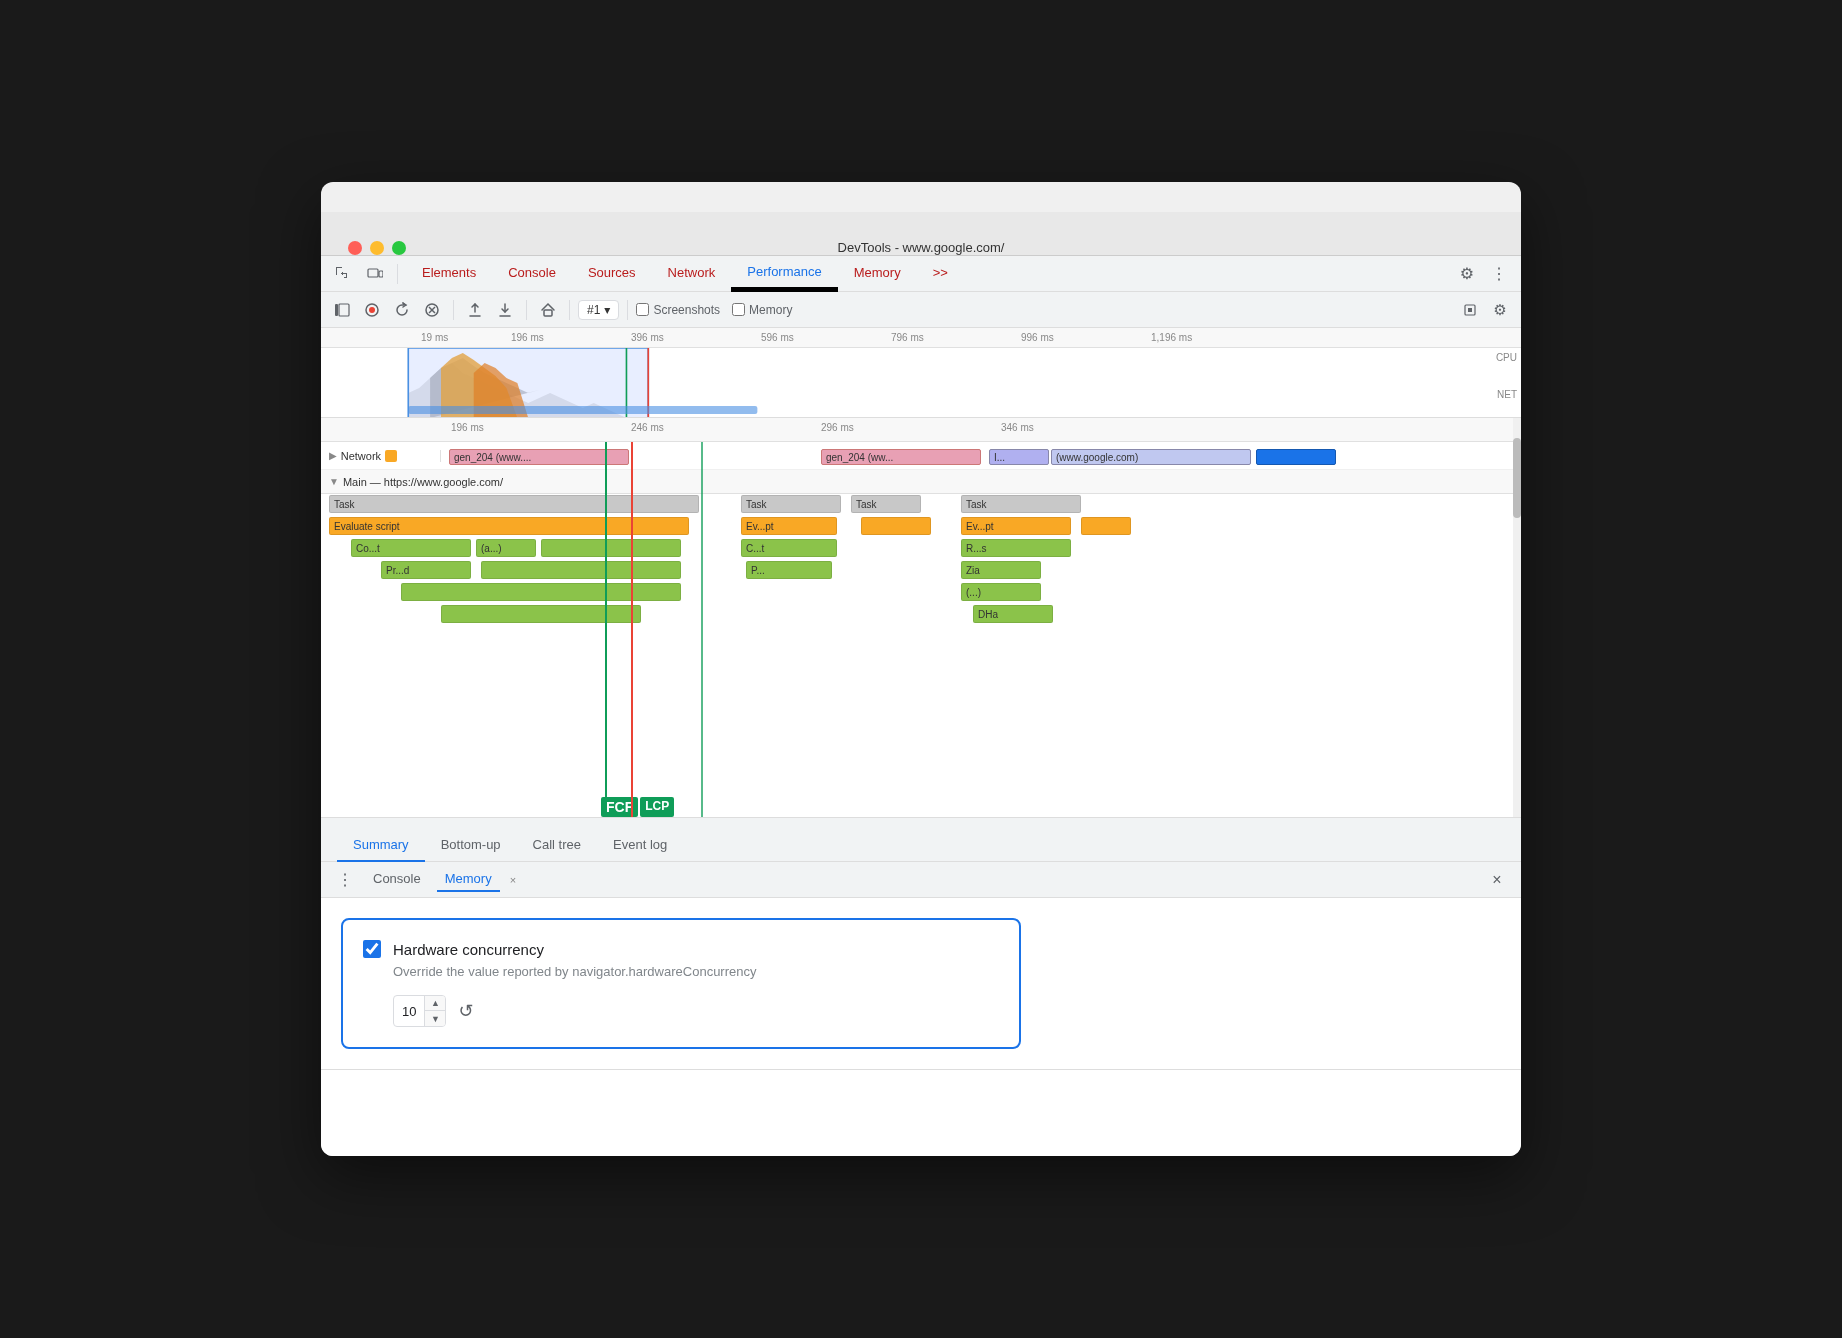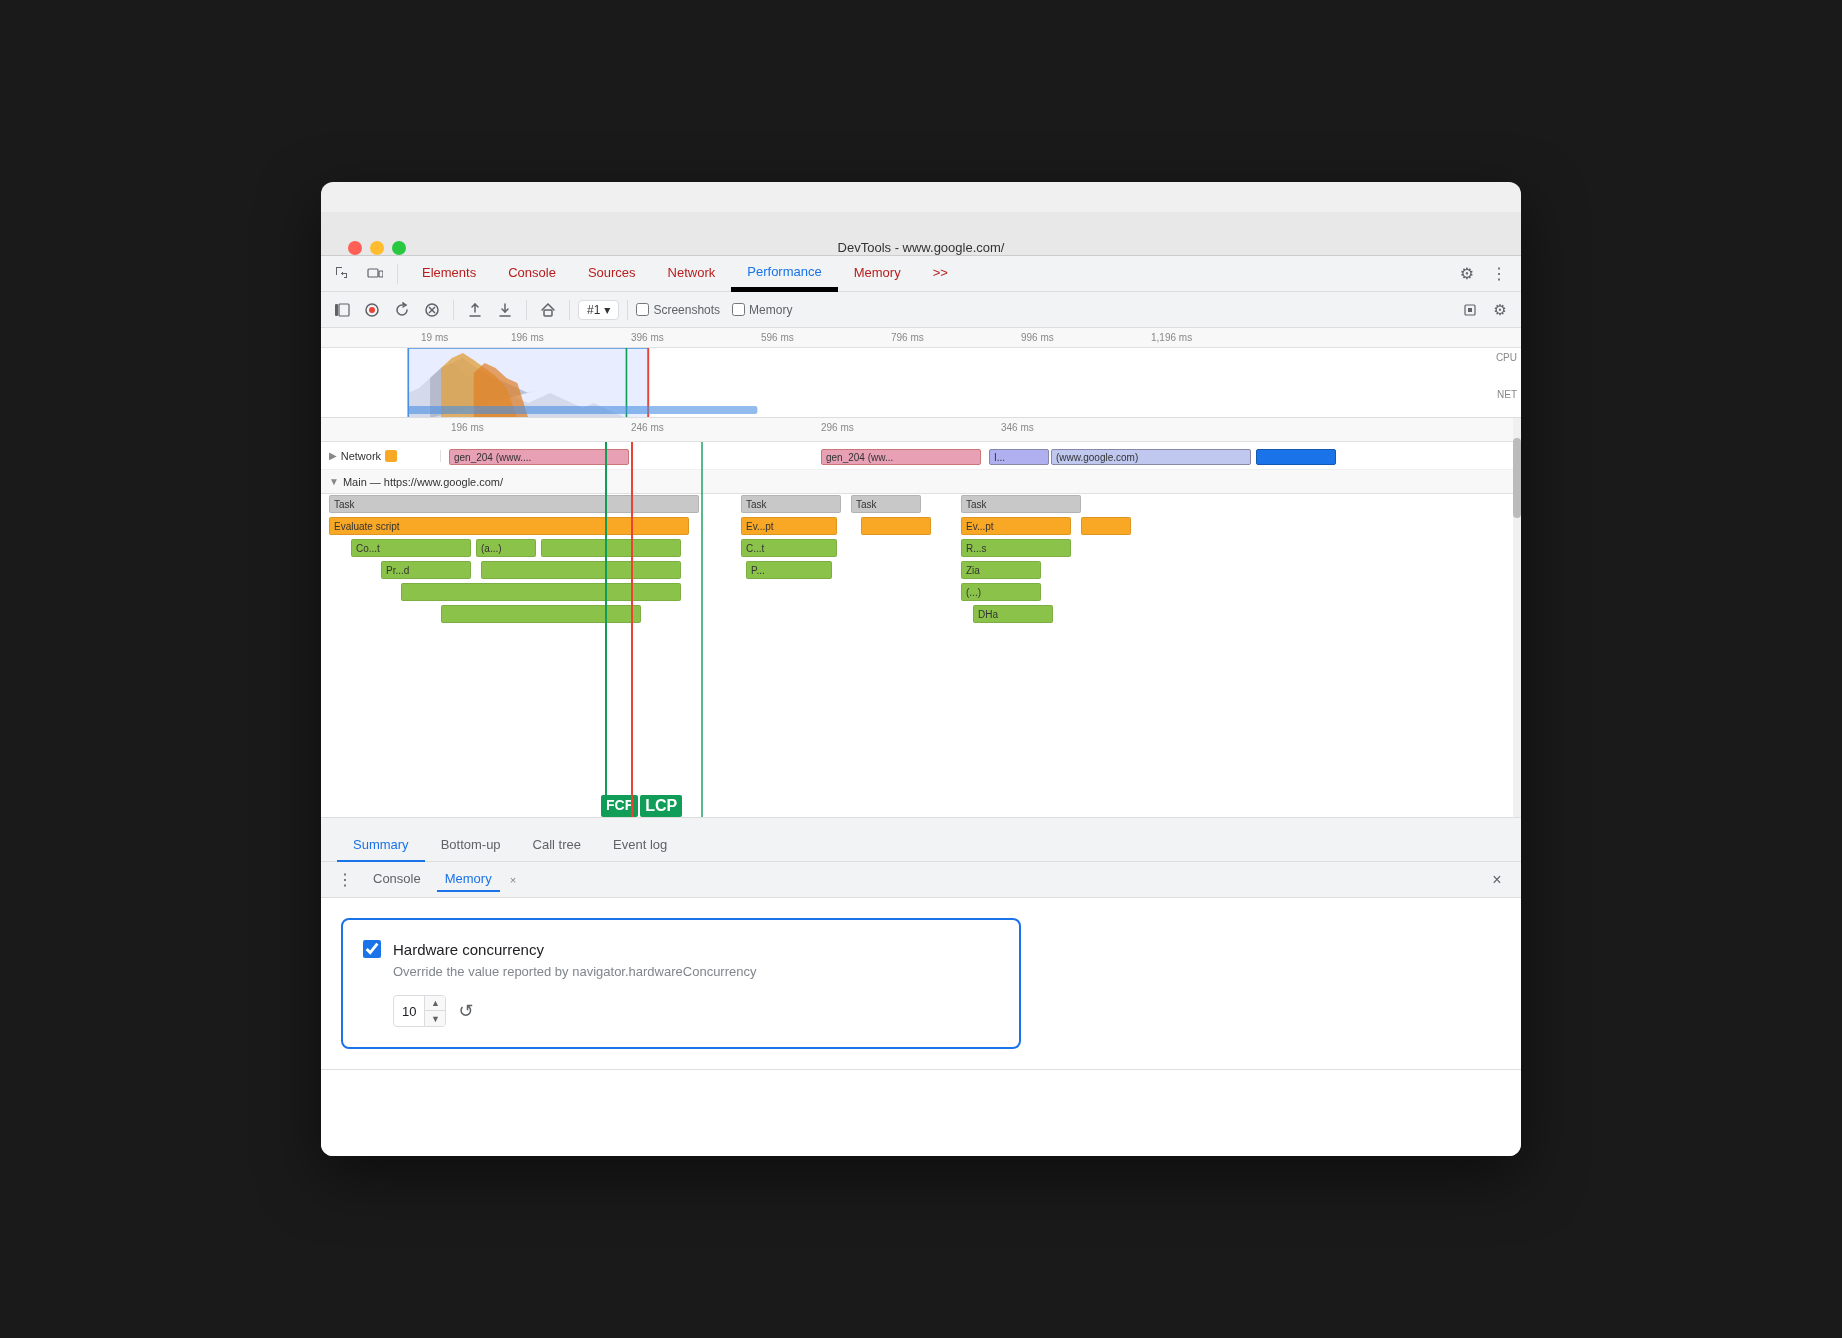--- a/index.html
+++ b/index.html
@@ -716,21 +716,21 @@
             <div class="flame-bar" style="left:80px;width:280px;background:#8bc34a;"></div>
             <div class="flame-bar" style="left:640px;width:80px;background:#8bc34a;">(...)</div>
           </div>
           <div class="flame-row" style="height:22px;">
             <div class="flame-bar" style="left:120px;width:200px;background:#8bc34a;"></div>
             <div class="flame-bar" style="left:652px;width:80px;background:#8bc34a;">DHa</div>
           </div>
 
           <div style="position:absolute;bottom:0;left:280px;display:flex;gap:2px;">
             <span style="background:#0f9d58;color:#fff;font-size:14px;font-weight:bold;padding:2px 5px;border-radius:2px;">FCF</span>
-            <span style="background:#0f9d58;color:#fff;font-size:16px;font-weight:bold;padding:2px 5px;border-radius:2px;">LCP</span>
+            <span style="background:#0f9d58;color:#fff;font-size:12px;font-weight:bold;padding:2px 5px;border-radius:2px;">LCP</span>
           </div>
 
           <div style="position:absolute;left:284px;top:0;bottom:0;width:2px;background:#0f9d58;pointer-events:none;"></div>
           <div style="position:absolute;left:310px;top:0;bottom:0;width:2px;background:#ea4335;pointer-events:none;"></div>
           <div style="position:absolute;left:380px;top:0;bottom:0;width:2px;background:#0f9d58;pointer-events:none;opacity:0.7;"></div>
         </div>
 
         <div class="scrollbar-track">
           <div class="scrollbar-thumb"></div>
         </div>

